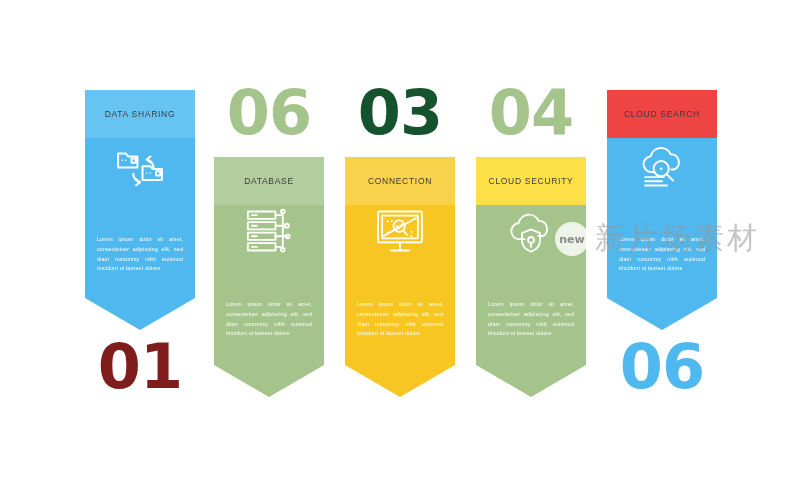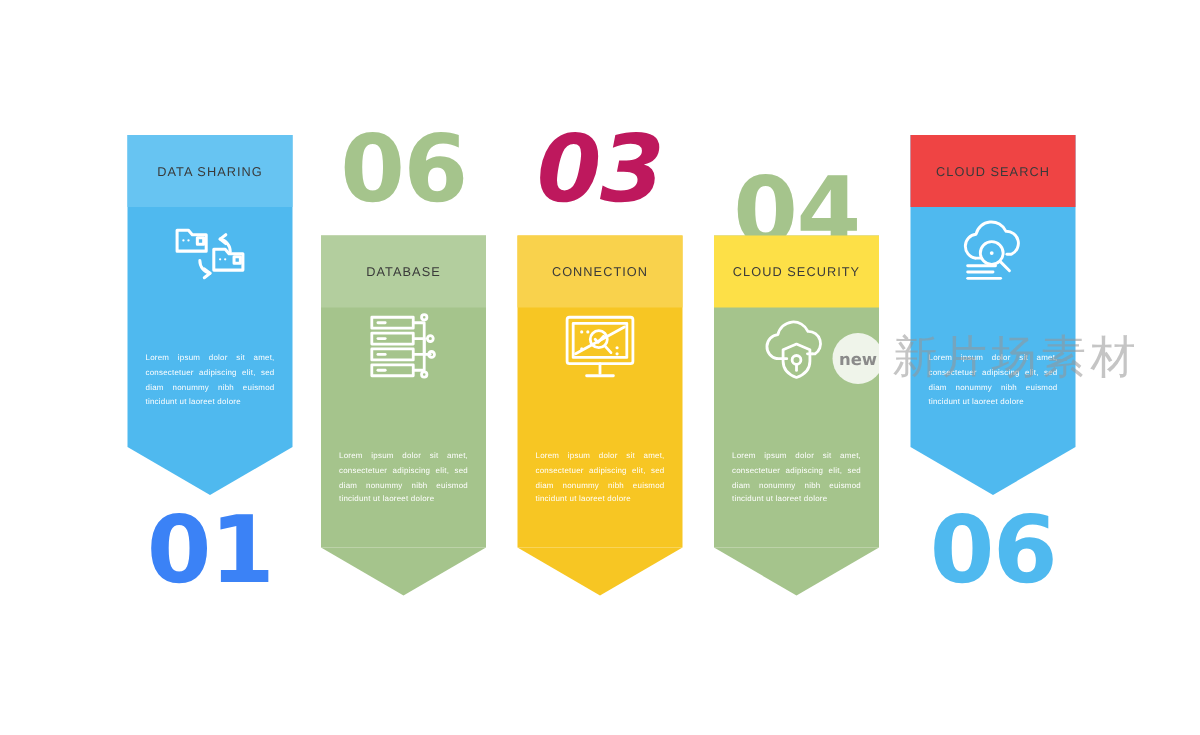--- a/index.html
+++ b/index.html
@@ -156,21 +156,21 @@
           <path d="M40 23 l4.5 -3.5 M40 23 l4.5 3.5"></path>
 
           <path d="M24 40 a10 10 0 0 0 8 10"></path>
           <path d="M32 50 l-4.5 -3.5 M32 50 l-4.5 3.5"></path>
         </svg>
       </div>
 
       <div class="body-text" style="top:145px;">Lorem ipsum dolor sit amet, consectetuer adipiscing elit, sed diam nonummy nibh euismod tincidunt ut laoreet dolore</div>
     </div>
 
-    <div class="big-number" style="top:336px; color:#3b82f6;">01</div>
+    <div class="big-number" style="top:336px; color:#7f1d1d;">01</div>
   </div>
 
   <div class="column" style="left:214px; top:0;">
     <div class="big-number" style="top:82px; color:#A5C48C;">06</div>
 
     <div class="banner" style="top:157px;">
       <div class="banner-rect" style="height:208px; background:#A5C48C;"></div>
       <div class="banner-tip" style="top:208px; border-top:32px solid #A5C48C;"></div>
 
       <div class="header-band" style="background:#B3CE9E;">
@@ -197,21 +197,21 @@
           <circle cx="49" cy="8" r="2.2"></circle>
           <circle cx="49" cy="55" r="2.2"></circle>
         </svg>
       </div>
 
       <div class="body-text" style="top:143px;">Lorem ipsum dolor sit amet, consectetuer adipiscing elit, sed diam nonummy nibh euismod tincidunt ut laoreet dolore</div>
     </div>
   </div>
 
   <div class="column" style="left:345px; top:0;">
-    <div class="big-number" style="top:82px; color:#be185d;font-style:italic;">03</div>
+    <div class="big-number" style="top:82px; color:#14532d;">03</div>
 
     <div class="banner" style="top:157px;">
       <div class="banner-rect" style="height:208px; background:#F7C623;"></div>
       <div class="banner-tip" style="top:208px; border-top:32px solid #F7C623;"></div>
 
       <div class="header-band" style="background:#F9D24C;">
         <span class="header-label">CONNECTION</span>
       </div>
 
       <div class="icon-wrap" style="top:48px;">
@@ -233,21 +233,21 @@
           <circle cx="46" cy="38" r="1.3" fill="#ffffff" stroke="none"></circle>
           <circle cx="17" cy="34" r="1.3" fill="#ffffff" stroke="none"></circle>
         </svg>
       </div>
 
       <div class="body-text" style="top:143px;">Lorem ipsum dolor sit amet, consectetuer adipiscing elit, sed diam nonummy nibh euismod tincidunt ut laoreet dolore</div>
     </div>
   </div>
 
   <div class="column" style="left:476px; top:0;">
-    <div class="big-number" style="top:82px; color:#A5C48C;margin-top:28px;">04</div>
+    <div class="big-number" style="top:82px; color:#A5C48C;">04</div>
 
     <div class="banner" style="top:157px;">
       <div class="banner-rect" style="height:208px; background:#A5C48C;"></div>
       <div class="banner-tip" style="top:208px; border-top:32px solid #A5C48C;"></div>
 
       <div class="header-band" style="background:#fde047;">
         <span class="header-label">CLOUD SECURITY</span>
       </div>
 
       <div class="icon-wrap" style="top:48px;">

